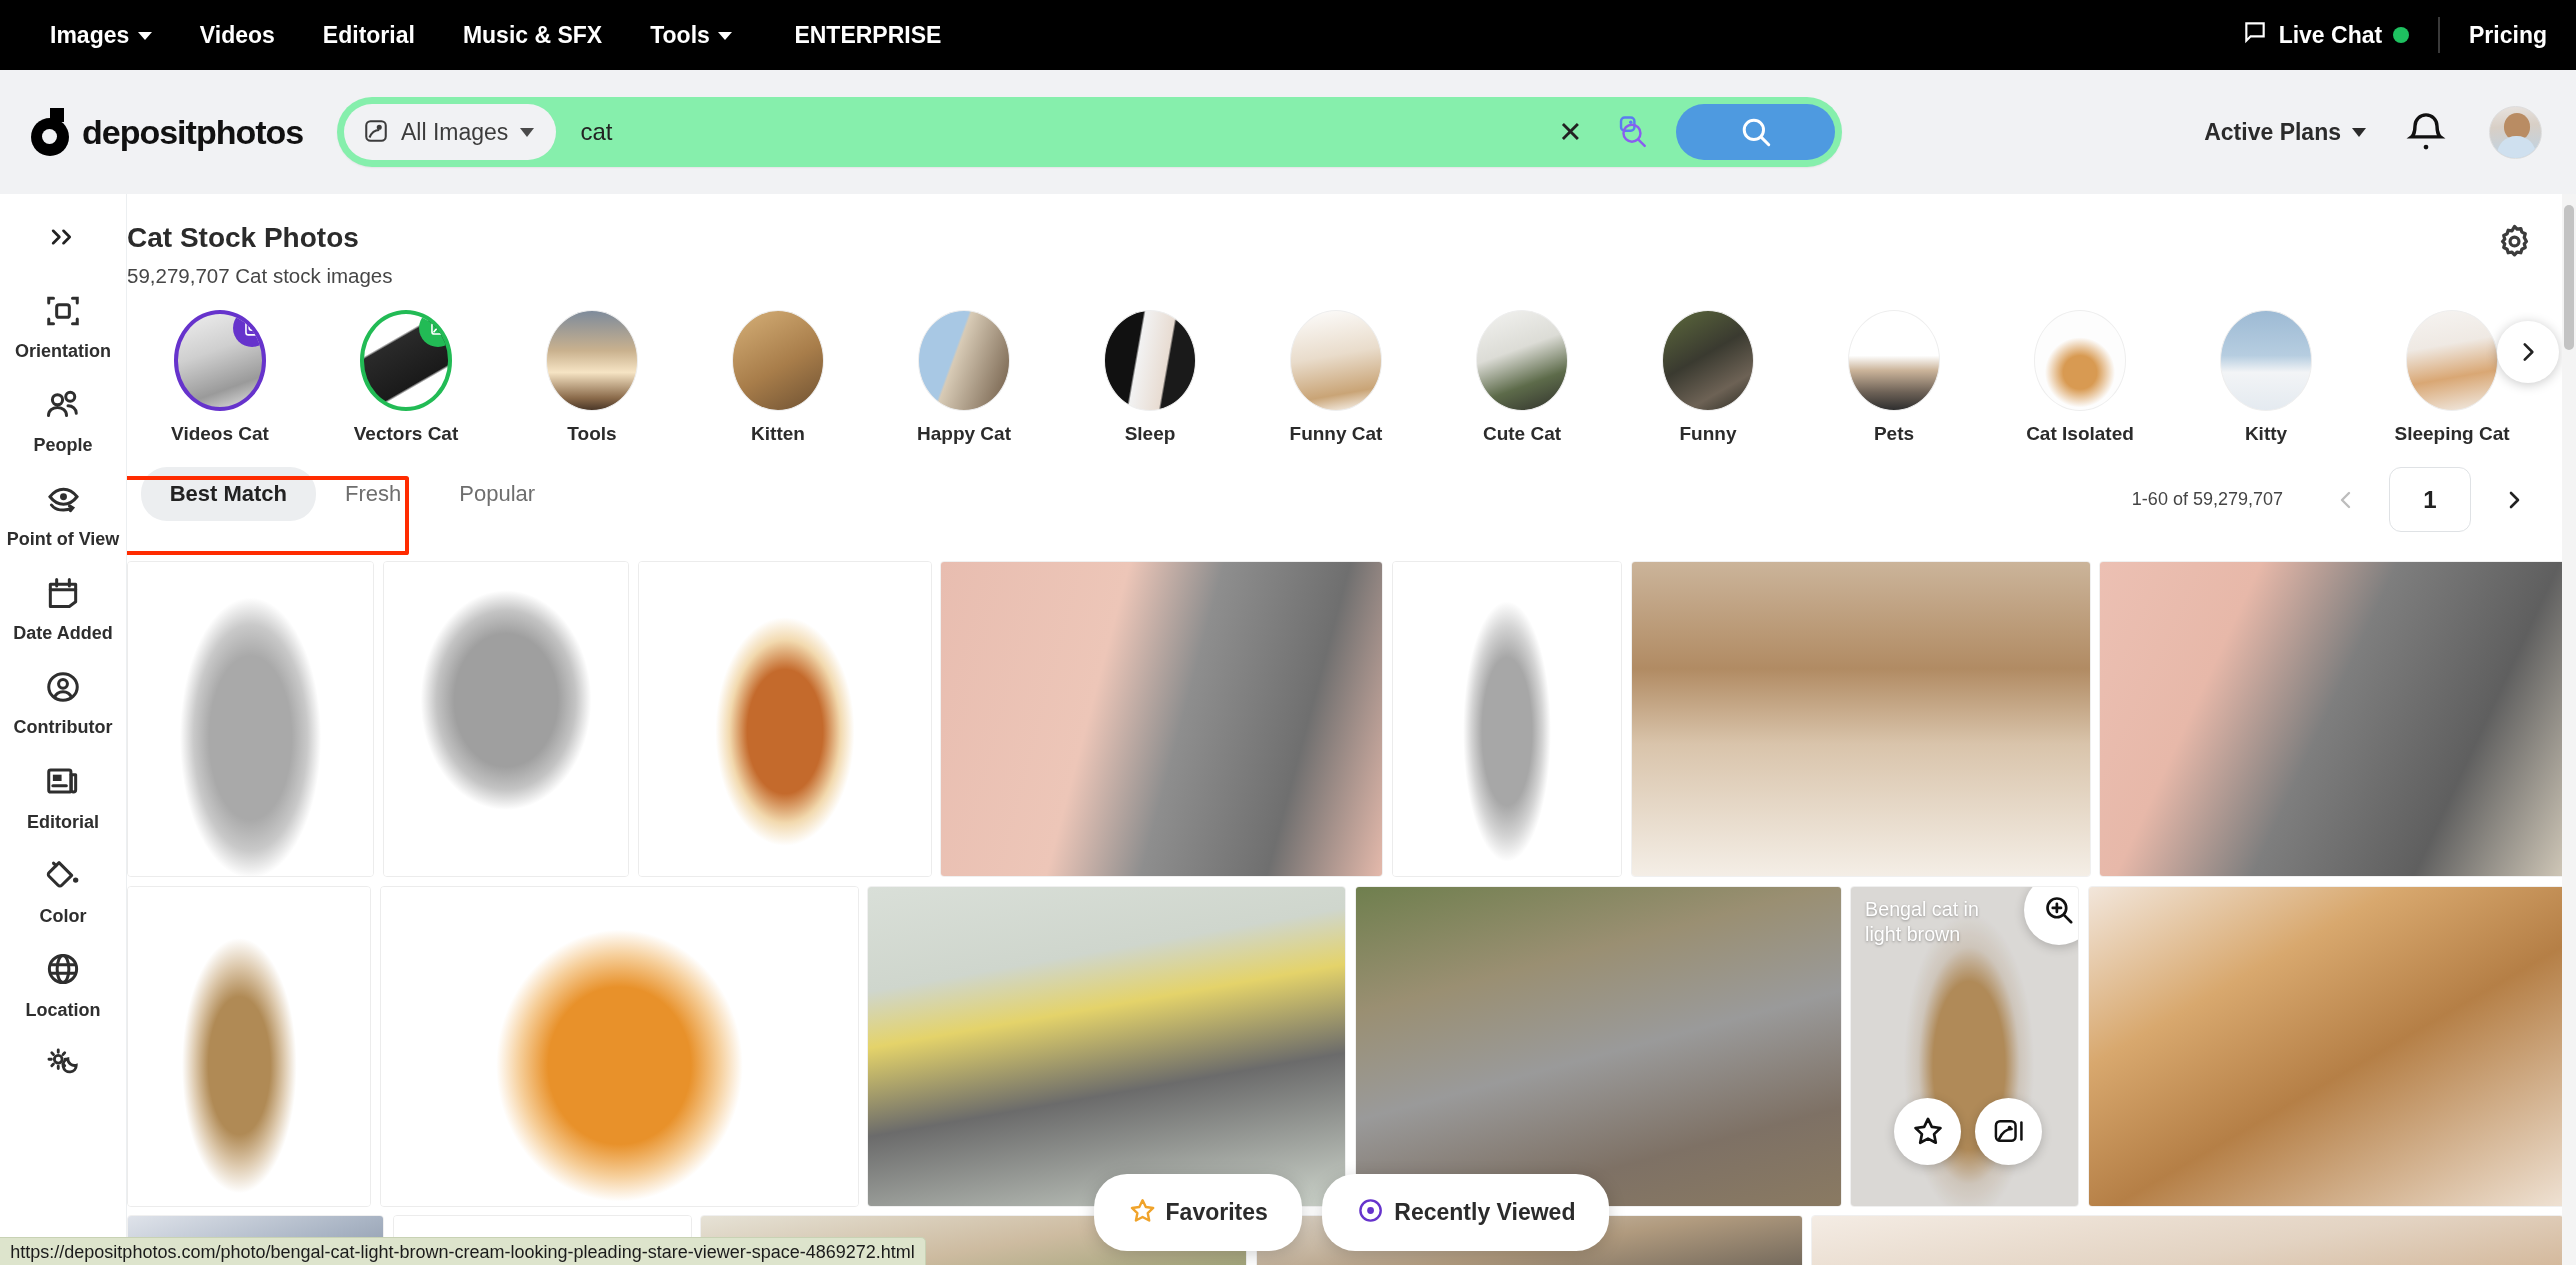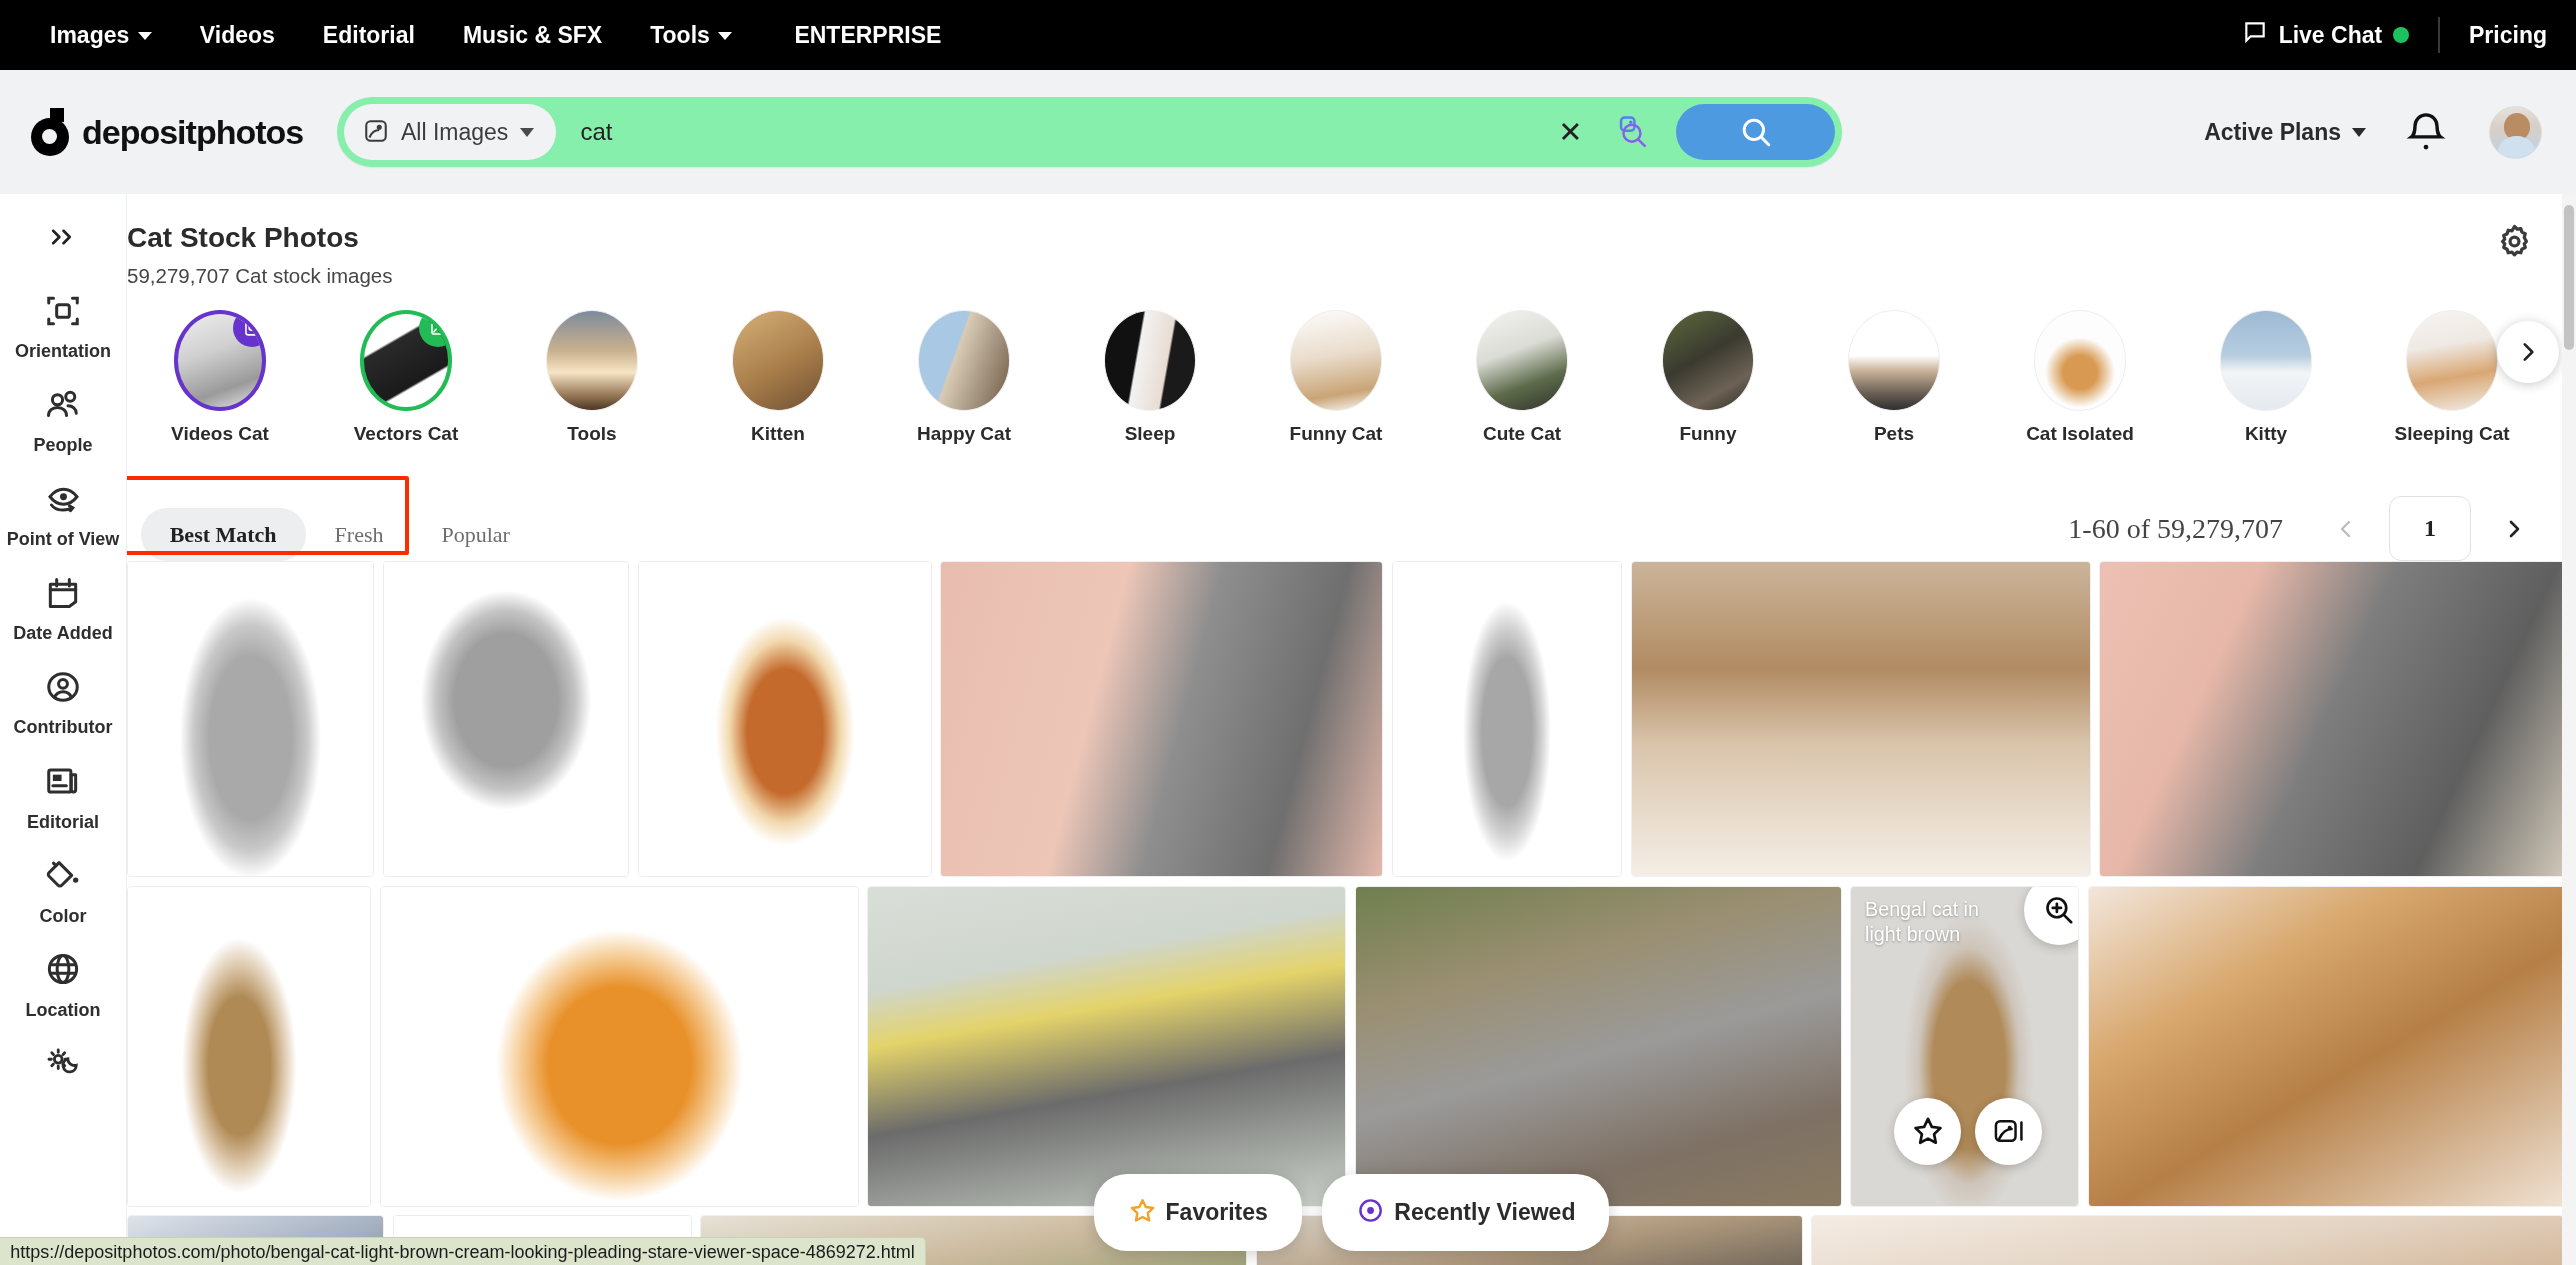--- a/index.html
+++ b/index.html
@@ -139,32 +139,32 @@
   .cat .badge.purple { background:#6633cc; }
   .cat .badge.green  { background:#22bb55; }
   .cat .cname { margin-top: 12px; font-size: 19px; font-weight: 700; color: #2b2b2b; white-space: nowrap; }
   .cats-next {
     position:absolute; right: 17px; top: 10.3px; width: 62px; height: 62px; border-radius:50%;
     background:#fff; box-shadow: 0 1.7px 12px rgba(0,0,0,.22); display:flex; align-items:center;
     justify-content:center; cursor:pointer; z-index: 6;
   }
 
   
-  .sortrow { margin-top: 12px; height: 94px; display:flex; align-items:flex-end; position: relative; font-family: Liberation Serif, serif; }
+  .sortrow { margin-top: 12px; height: 94px; display:flex; align-items:flex-start; position: relative; }
   .sort-highlight {
     position: absolute; left: -6.8px; top: 8.6px; width: 289px; height: 79px;
     border: 4.3px solid #ff2b00; border-radius: 2.6px; pointer-events:none;
   }
   .sort-tabs { display:flex; align-items:center; gap: 0; padding-left: 13.7px; }
   .sort-tab {
     font-size: 22px; color: #6e6e6e; padding: 13.7px 29px; border-radius: 26px; cursor:pointer; white-space:nowrap;
   }
   .sort-tab.active { background:#eceef0; color:#222; font-weight:700; }
   .pager { margin-left:auto; display:flex; align-items:center; gap: 0; padding-right: 38px; }
-  .pager .count { font-size: 28px; color:#444; margin-right: 39px; white-space:nowrap; }
+  .pager .count { font-size: 18px; color:#444; margin-right: 39px; white-space:nowrap; }
   .pager .arrow { width: 48px; height:48px; display:flex; align-items:center; justify-content:center; cursor:pointer; }
   .pager .pagebox {
     width: 82px; height: 65px; border:0.9px solid #dfe2e5; border-radius: 12px; display:flex;
     align-items:center; justify-content:center; font-size:24px; font-weight:700; color:#222; margin: 0 19px; cursor:pointer;
   }
 
   
   .grid { position: relative; padding: 0 0 0 0; }
   .grid-row { display: flex; gap: 8.6px; margin-bottom: 8.6px; }
   .tile { border-radius: 4px; overflow: hidden; position: relative; cursor: pointer; background:#fff; border:0.9px solid #f0f0f0; }

